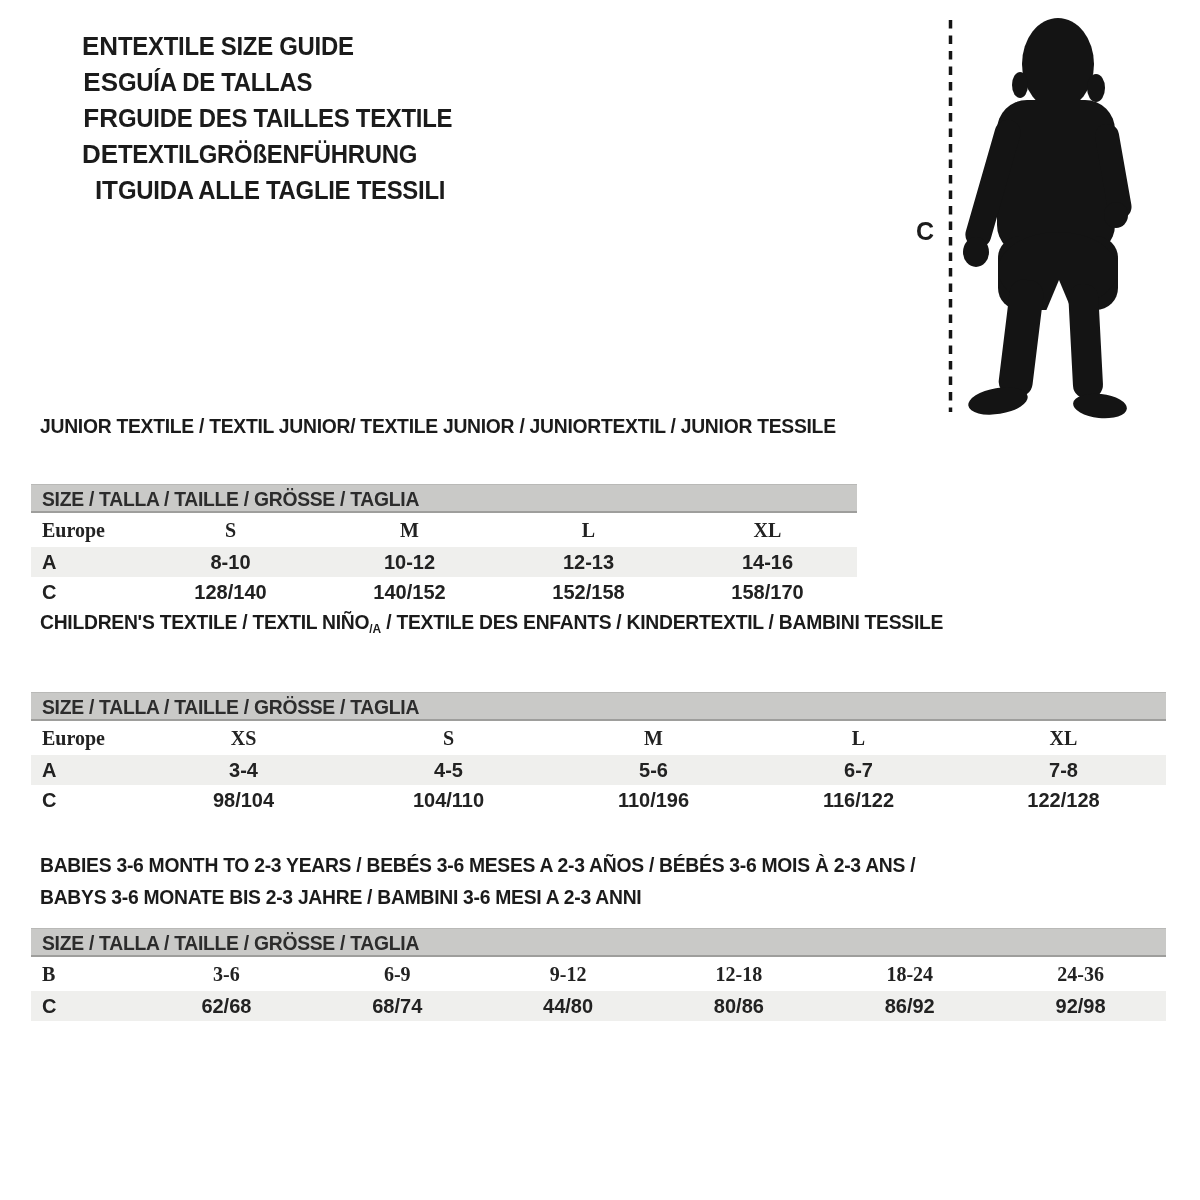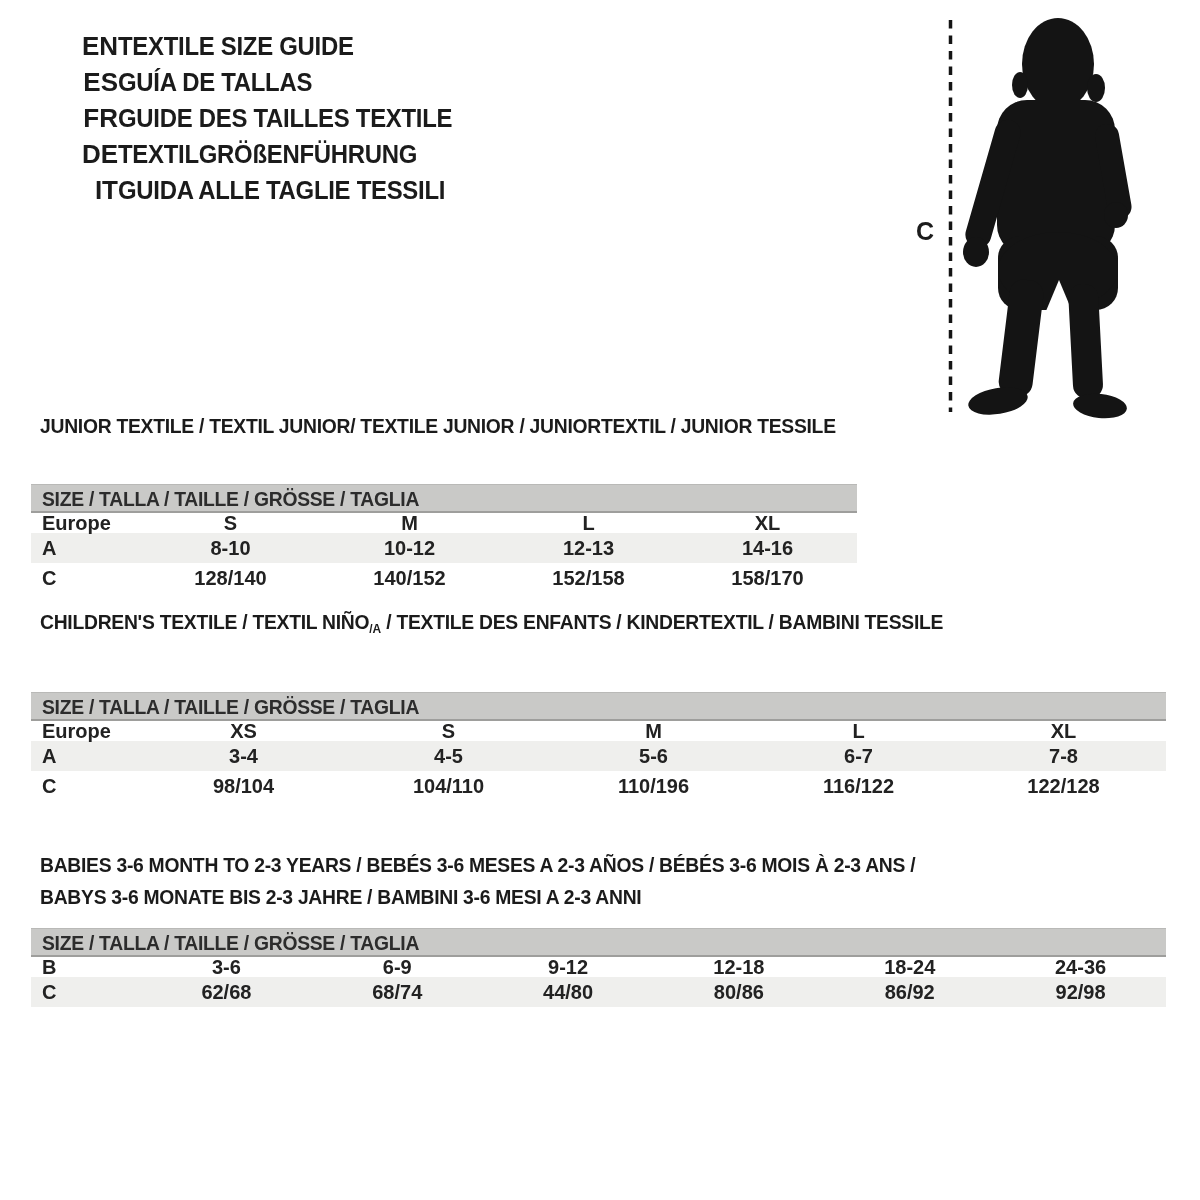--- a/index.html
+++ b/index.html
@@ -39,21 +39,21 @@
   .size-bar{
     height:29px;box-sizing:border-box;
     background:#c9c9c7;
     border-top:1px solid #b9b9b7;
     border-bottom:2px solid #9e9e9c;
     display:flex;align-items:flex-end;
     padding-left:11px;
     font-size:21px;font-weight:bold;color:#2c2c2c;
   }
   .trow{display:flex;align-items:center;height:30px;font-size:20px;font-weight:bold;color:#222;}
-  .trow.first{height:20px;}
+  .trow.first{height:34px;font-family:Liberation Serif, serif;}
   .trow.stripe{background:#efefed;}
   .tlabel{width:110px;flex:0 0 110px;padding-left:11px;box-sizing:border-box;}
   .tcell{flex:1 1 0;text-align:center;}
   
   .legend{position:absolute;left:40px;top:1070px;font-size:21px;font-weight:bold;line-height:32px;}
   .legend-line{display:block;height:32px;}
 </style>
 </head>
 <body>
 

